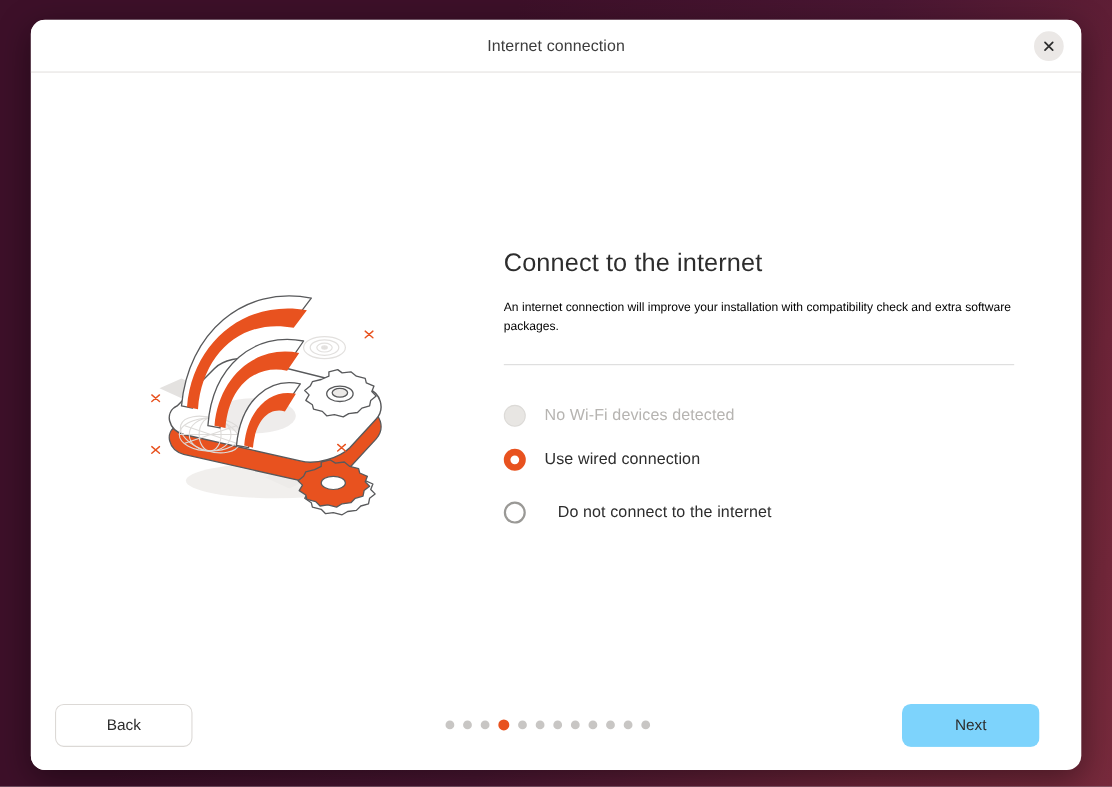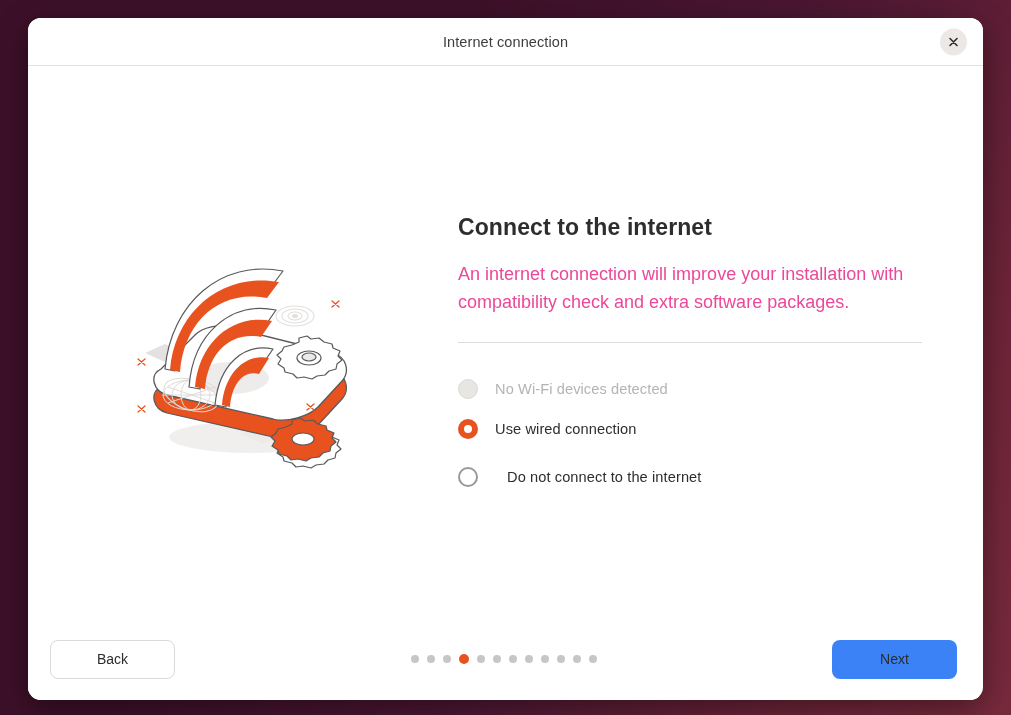--- a/index.html
+++ b/index.html
@@ -89,30 +89,30 @@
   #illustration { display: block; }
 
   #form-pane {
     flex: 1;
     padding-right: 58px;
     padding-bottom: 55px;
   }
 
   #page-heading {
     font-size: 23px;
-    font-weight: 700;
+    font-weight: 400;
     color: #2d2d2d;
     letter-spacing: 0.1px;
     margin-bottom: 20px;
   }
 
   #page-description {
-    font-size: 18px;
+    font-size: 11px;
     line-height: 1.52;
-    color: #ec4899;
+    color: #000000;
     max-width: 470px;
     margin-bottom: 26px;
   }
 
   #options-divider {
     height: 1px;
     background: #dcdcdc;
     width: 464px;
     margin-bottom: 26px;
   }
@@ -152,21 +152,21 @@
     font-size: 14.6px;
     color: #2d2d2d;
     letter-spacing: 0.1px;
   }
   .option-label.muted { color: #b6b4b1; }
 
   
   #footer {
     position: absolute;
     left: 0;
-    right: 4px;
+    right: 16px;
     bottom: 0;
     height: 82px;
     display: flex;
     align-items: center;
     padding: 0 22px;
     background: #ffffff;
   }
 
   .nav-button {
     width: 125px;
@@ -180,21 +180,21 @@
     align-items: center;
     justify-content: center;
   }
 
   #back-button {
     background: #ffffff;
     border: 1px solid #dcd9d6;
   }
 
   #next-button {
-    background: #3b82f6;
+    background: #7dd3fc;
     border: 1px solid transparent;
     margin-left: auto;
   }
 
   #page-dots {
     position: absolute;
     left: 50%;
     transform: translateX(-50%);
     display: flex;
     align-items: center;

